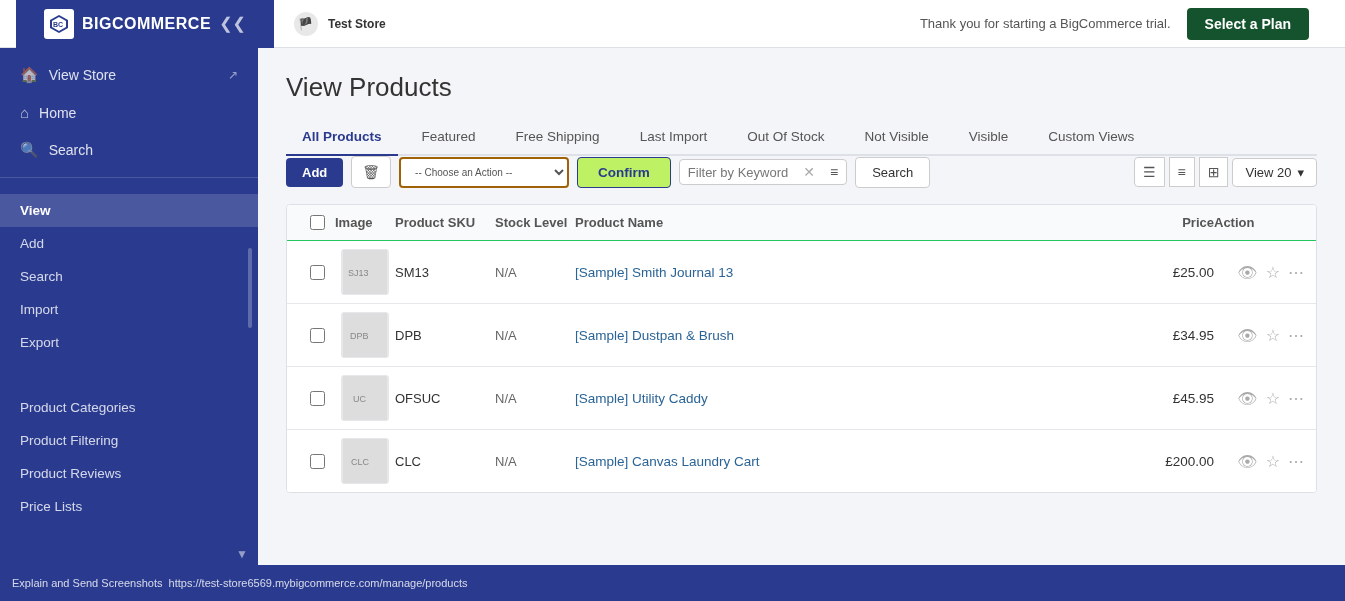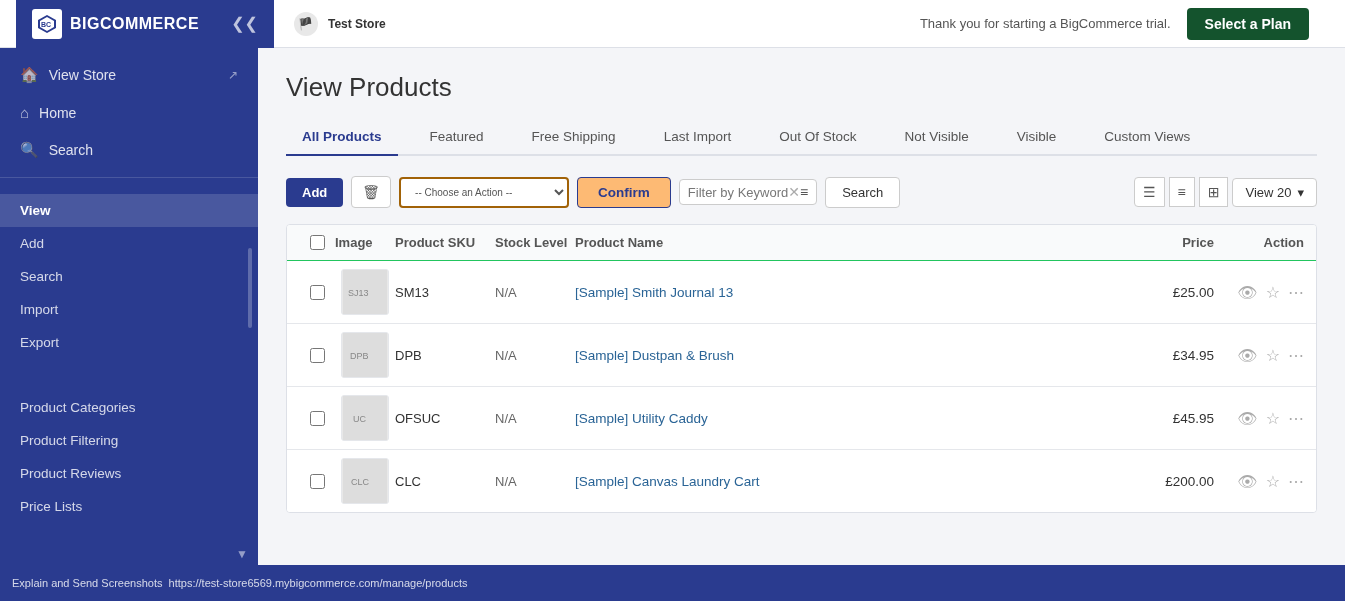--- a/index.html
+++ b/index.html
@@ -16,21 +16,21 @@
       position: fixed;
       top: 0; left: 0; right: 0;
       z-index: 100;
     }
     .logo-area {
       width: 258px;
       background: #2a3b8f;
       height: 48px;
       display: flex;
       align-items: center;
-      padding: 0 16px;
+      padding: 0 28px;
       flex-shrink: 0;
     }
     .logo-text {
       color: #fff;
       font-weight: 700;
       font-size: 16px;
       letter-spacing: 0.5px;
     }
     .logo-icon {
       width: 30px;
@@ -150,22 +150,21 @@
       font-size: 26px;
       font-weight: 400;
       color: #333;
       margin-bottom: 16px;
     }
 
     
     .tabs-bar {
       display: flex;
       border-bottom: 2px solid #dde0e7;
-      margin-bottom: 20px;
-      gap: 16px;
+      gap: 8px;
     }
     .tab {
       padding: 10px 16px;
       color: #555;
       cursor: pointer;
       font-size: 13.5px;
       border-bottom: 2px solid transparent;
       margin-bottom: -2px;
       white-space: nowrap;
     }
@@ -205,37 +204,37 @@
       border: 2px solid #a16207;
       border-radius: 4px;
       padding: 7px 10px;
       font-size: 10px;
       color: #555;
       background: #fff;
       cursor: pointer;
       min-width: 170px;
     }
     .btn-confirm {
-      background: #fdba74;
+      background: #bef264;
       border: 1px solid #2a3b8f;
       color: #2a3b8f;
       padding: 7px 20px;
       border-radius: 4px;
       font-size: 13.5px;
       font-weight: 600;
       cursor: pointer;
     }
     .filter-box {
       display: flex;
       align-items: center;
       border: 1px solid #ccc;
       border-radius: 4px;
       background: #fff;
       padding: 4px 8px;
-      gap: 0;
+      gap: 15px;
     }
     .filter-text { color: #777; font-size: 13px; }
     .filter-x { color: #aaa; cursor: pointer; font-size: 14px; }
     .filter-icon { color: #555; font-size: 14px; }
     .btn-search {
       background: #fff;
       border: 1px solid #ccc;
       color: #333;
       padding: 7px 16px;
       border-radius: 4px;
@@ -486,21 +485,21 @@
     <div class="product-table">
       <div class="table-header">
         <div class="cell-check">
           <input type="checkbox" style="">
         </div>
         <div>Image</div>
         <div>Product SKU</div>
         <div>Stock Level</div>
         <div>Product Name</div>
         <div style="text-align:right;">Price</div>
-        <div style="text-align:right;">Action</div>
+        <div style="text-align:left;">Action</div>
       </div>
 
       <div class="table-row">
         <div class="cell-check">
           <input type="checkbox" style="">
         </div>
         <div class="cell-img">
           <div class="product-img" style="background:#e8e8e8;">
             <svg width="44" height="44" viewBox="0 0 44 44">
                 <rect width="44" height="44" fill="#ddd"></rect>

